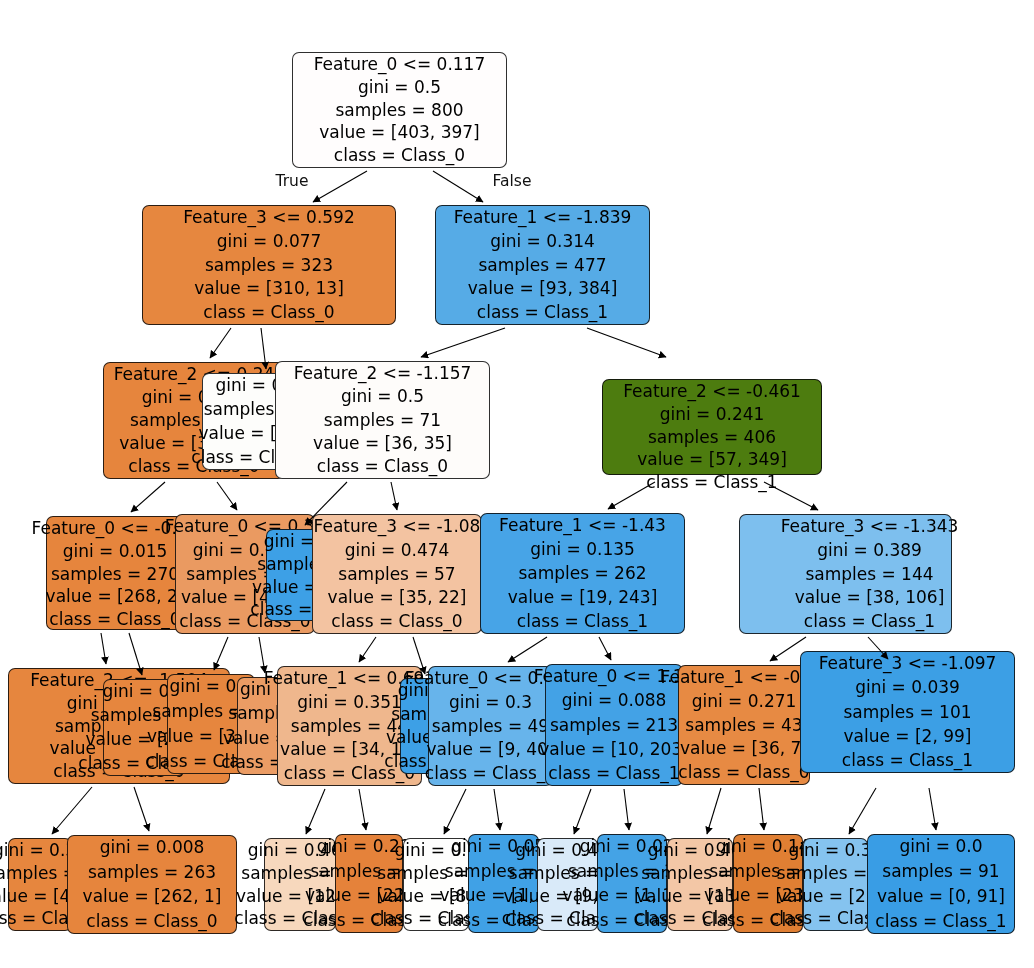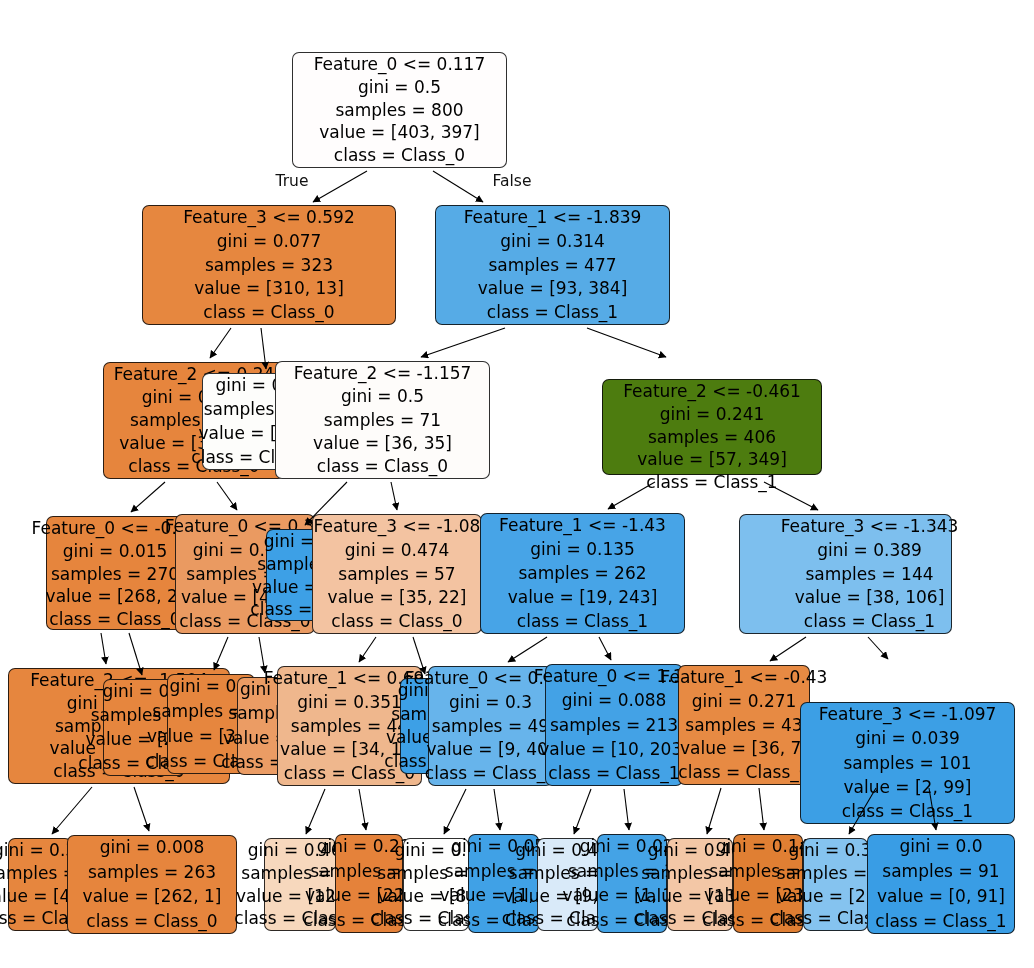--- a/index.html
+++ b/index.html
@@ -46,21 +46,21 @@
         <div class="line">value = [403, 397]</div>
         <div class="line">class = Class_0</div>
       </div>
       <div class="node" style="left: 142px; top: 205px; width: 254px; height: 120px; background: rgb(230, 135, 63);">
         <div class="line">Feature_3 &lt;= 0.592</div>
         <div class="line">gini = 0.077</div>
         <div class="line">samples = 323</div>
         <div class="line">value = [310, 13]</div>
         <div class="line">class = Class_0</div>
       </div>
-      <div class="node" style="left: 435px; top: 205px; width: 235px; height: 120px; background: rgb(86, 171, 230);">
+      <div class="node" style="left: 435px; top: 205px; width: 215px; height: 120px; background: rgb(86, 171, 230);">
         <div class="line">Feature_1 &lt;= -1.839</div>
         <div class="line">gini = 0.314</div>
         <div class="line">samples = 477</div>
         <div class="line">value = [93, 384]</div>
         <div class="line">class = Class_1</div>
       </div>
       <div class="node" style="left: 103px; top: 362px; width: 182px; height: 117px; background: rgb(230, 133, 61);">
         <div class="line">Feature_2 &lt;= 0.24</div>
         <div class="line">gini = 0.061</div>
         <div class="line">samples = 317</div>
@@ -180,21 +180,21 @@
         <div class="line">value = [10, 203]</div>
         <div class="line">class = Class_1</div>
       </div>
       <div class="node" style="left: 678px; top: 665px; width: 132px; height: 120px; background: rgb(231, 138, 67);">
         <div class="line">Feature_1 &lt;= -0.43</div>
         <div class="line">gini = 0.271</div>
         <div class="line">samples = 43</div>
         <div class="line">value = [36, 7]</div>
         <div class="line">class = Class_0</div>
       </div>
-      <div class="node" style="left: 800px; top: 702px; width: 215px; height: 122px; background: rgb(60, 159, 229);">
+      <div class="node" style="left: 800px; top: 651px; width: 215px; height: 122px; background: rgb(60, 159, 229);">
         <div class="line">Feature_3 &lt;= -1.097</div>
         <div class="line">gini = 0.039</div>
         <div class="line">samples = 101</div>
         <div class="line">value = [2, 99]</div>
         <div class="line">class = Class_1</div>
       </div>
       <div class="node" style="left: 8px; top: 838px; width: 64px; height: 93px; background: rgb(230, 134, 62);">
         <div class="line">gini = 0.32</div>
         <div class="line">samples = 5</div>
         <div class="line">value = [4, 1]</div>

